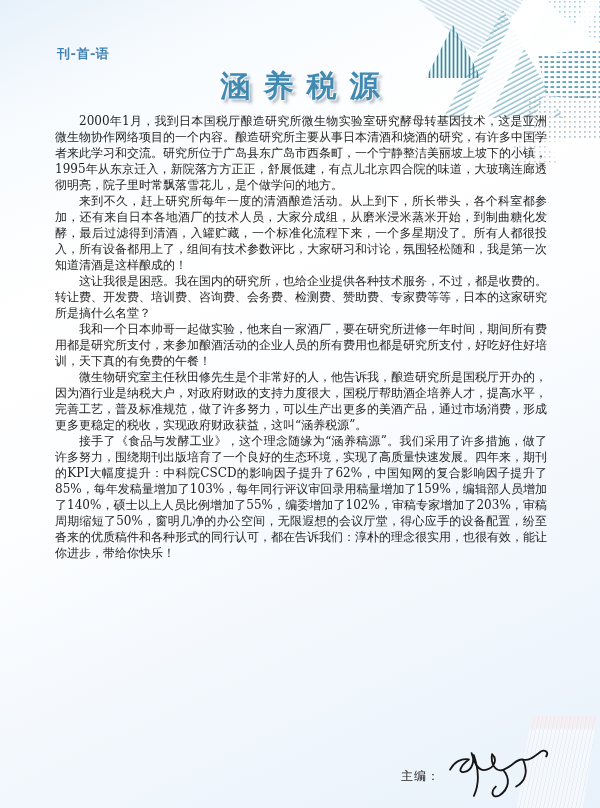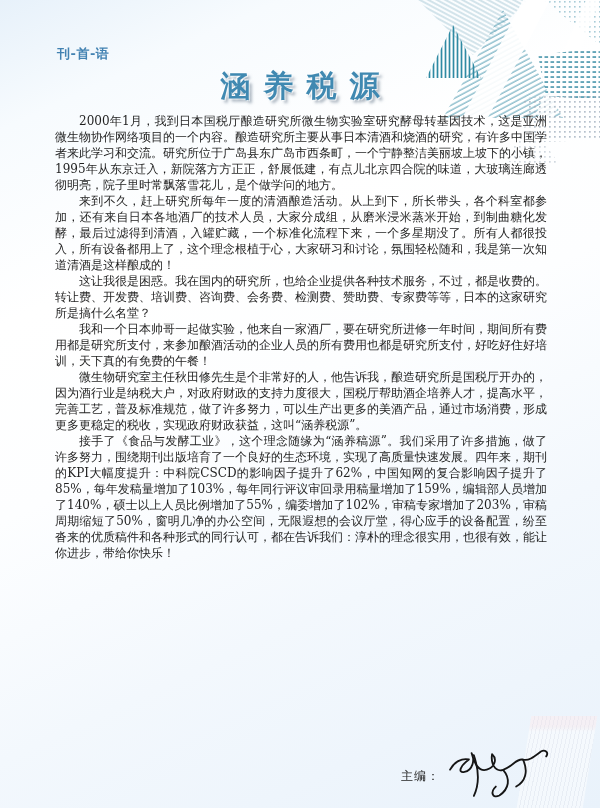--- a/index.html
+++ b/index.html
@@ -96,21 +96,21 @@
   </svg>
 
   <div class="page-edge"></div>
 
   <div class="section-label">刊-首-语</div>
 
   <h1 class="page-title">涵养税源</h1>
 
   <div class="article">
     <p>2000年1月，我到日本国税厅酿造研究所微生物实验室研究酵母转基因技术，这是亚洲微生物协作网络项目的一个内容。酿造研究所主要从事日本清酒和烧酒的研究，有许多中国学者来此学习和交流。研究所位于广岛县东广岛市西条町，一个宁静整洁美丽坡上坡下的小镇，1995年从东京迁入，新院落方方正正，舒展低建，有点儿北京四合院的味道，大玻璃连廊透彻明亮，院子里时常飘落雪花儿，是个做学问的地方。</p>
-    <p>来到不久，赶上研究所每年一度的清酒酿造活动。从上到下，所长带头，各个科室都参加，还有来自日本各地酒厂的技术人员，大家分成组，从磨米浸米蒸米开始，到制曲糖化发酵，最后过滤得到清酒，入罐贮藏，一个标准化流程下来，一个多星期没了。所有人都很投入，所有设备都用上了，这个理念根植于心，大家研习和讨论，氛围轻松随和，我是第一次知道清酒是这样酿成的！</p>
+    <p>来到不久，赶上研究所每年一度的清酒酿造活动。从上到下，所长带头，各个科室都参加，还有来自日本各地酒厂的技术人员，大家分成组，从磨米浸米蒸米开始，到制曲糖化发酵，最后过滤得到清酒，入罐贮藏，一个标准化流程下来，一个多星期没了。所有人都很投入，所有设备都用上了，组间有技术参数评比，大家研习和讨论，氛围轻松随和，我是第一次知道清酒是这样酿成的！</p>
     <p>这让我很是困惑。我在国内的研究所，也给企业提供各种技术服务，不过，都是收费的。转让费、开发费、培训费、咨询费、会务费、检测费、赞助费、专家费等等，日本的这家研究所是搞什么名堂？</p>
     <p>我和一个日本帅哥一起做实验，他来自一家酒厂，要在研究所进修一年时间，期间所有费用都是研究所支付，来参加酿酒活动的企业人员的所有费用也都是研究所支付，好吃好住好培训，天下真的有免费的午餐！</p>
     <p>微生物研究室主任秋田修先生是个非常好的人，他告诉我，酿造研究所是国税厅开办的，因为酒行业是纳税大户，对政府财政的支持力度很大，国税厅帮助酒企培养人才，提高水平，完善工艺，普及标准规范，做了许多努力，可以生产出更多的美酒产品，通过市场消费，形成更多更稳定的税收，实现政府财政获益，这叫“涵养税源”。</p>
     <p>接手了《食品与发酵工业》，这个理念随缘为“涵养稿源”。我们采用了许多措施，做了许多努力，围绕期刊出版培育了一个良好的生态环境，实现了高质量快速发展。四年来，期刊的KPI大幅度提升：中科院CSCD的影响因子提升了62%，中国知网的复合影响因子提升了85%，每年发稿量增加了103%，每年同行评议审回录用稿量增加了159%，编辑部人员增加了140%，硕士以上人员比例增加了55%，编委增加了102%，审稿专家增加了203%，审稿周期缩短了50%，窗明几净的办公空间，无限遐想的会议厅堂，得心应手的设备配置，纷至沓来的优质稿件和各种形式的同行认可，都在告诉我们：淳朴的理念很实用，也很有效，能让你进步，带给你快乐！</p>
   </div>
 
   <div class="signature-row">
     <span class="signature-label">主编：</span>
     <svg class="signature-svg" viewBox="0 0 110 60" aria-hidden="true">
       <g fill="none" stroke="#151515" stroke-width="1.8" stroke-linecap="round" stroke-linejoin="round">

